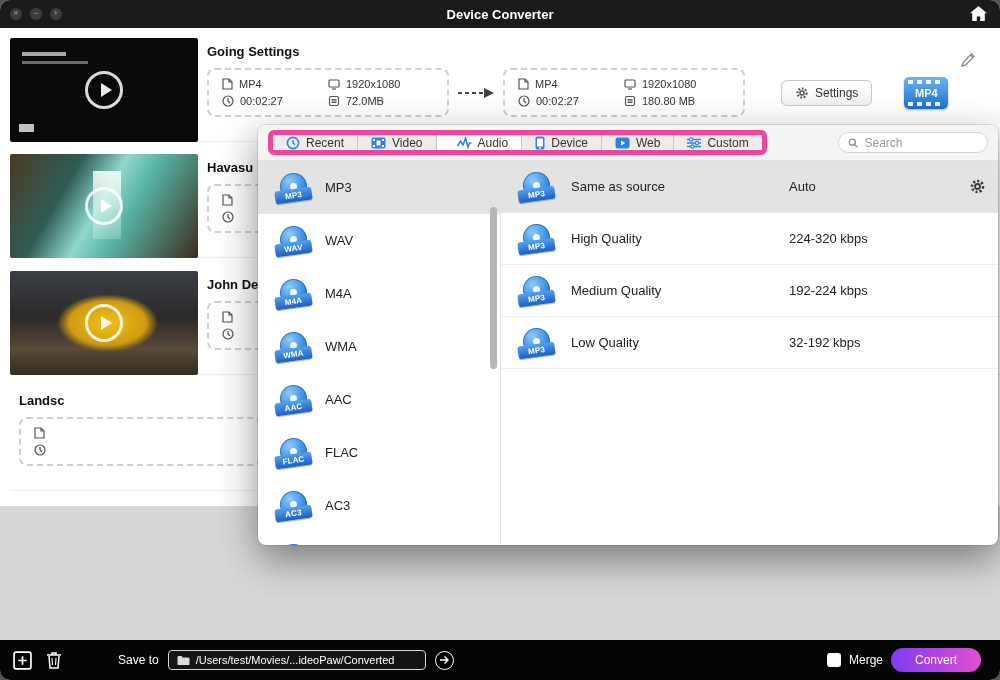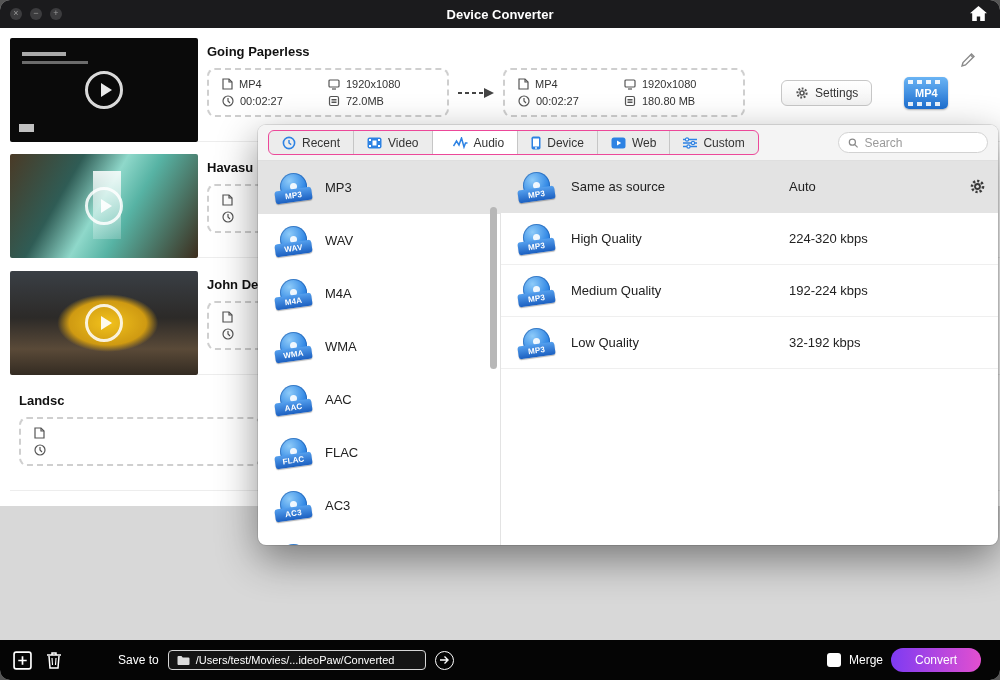--- a/index.html
+++ b/index.html
@@ -40,21 +40,21 @@
   .flow-arrow { margin:0 8px; display:flex; align-items:center; }
   .settings-btn { height:26px; padding:0 13px; border:1px solid #c7c7c7; border-radius:6px; background:linear-gradient(#ffffff,#f2f2f2); display:flex; align-items:center; gap:6px; font-size:12px; color:#333; margin-left:36px; cursor:pointer; font-family:inherit; }
   .mp4-badge { width:44px; height:32px; border-radius:5px; background:linear-gradient(180deg,#6ab4f4,#1e6fd0); margin-left:32px; position:relative; display:flex; align-items:center; justify-content:center; color:#fff; font-weight:bold; font-size:11px; box-shadow:0 1px 2px rgba(0,0,0,.3); }
   .mp4-badge::before, .mp4-badge::after { content:""; position:absolute; left:4px; right:4px; height:4px; background-image:repeating-linear-gradient(90deg,#ffffff 0 5px, rgba(0,0,0,0) 5px 9px); opacity:.9; }
   .mp4-badge::before { top:3px; } .mp4-badge::after { bottom:3px; }
   .edit-pencil { position:absolute; right:24px; top:14px; cursor:pointer; }
 
   
   .popover { position:absolute; left:258px; top:125px; width:740px; height:420px; background:#fff; border-radius:8px; box-shadow:0 14px 40px rgba(0,0,0,.45), 0 0 0 1px rgba(0,0,0,.1); overflow:hidden; display:flex; flex-direction:column; z-index:30; }
   .pop-toolbar { height:36px; background:#f4f4f4; border-bottom:1px solid #dfdfdf; display:flex; align-items:center; padding:0 10px; flex:0 0 auto; }
-  .segmented { display:flex; height:25px; border:1px solid #ec4899; border-radius:6px; overflow:hidden; background:#ececec; }
+  .segmented { display:flex; height:25px; border:5px solid #ec4899; border-radius:6px; overflow:hidden; background:#ececec; }
   .segment { display:flex; align-items:center; gap:6px; padding:0 13px; font-size:12px; color:#333; border-right:1px solid #c6c6c6; cursor:pointer; white-space:nowrap; }
   .segment:last-child { border-right:none; }
   .segment.selected { background:#fff;padding-left:20px; }
   .search { margin-left:auto; width:150px; height:21px; border:1px solid #d2d2d2; border-radius:11px; background:#fff; display:flex; align-items:center; padding:8px 9px; gap:6px; }
   .search input { border:none; outline:none; width:100%; font-size:12px; color:#333; background:transparent; font-family:inherit; }
   .search input::placeholder { color:#9a9a9a; }
   .pop-body { flex:1; display:flex; position:relative; overflow:hidden; }
   .format-pane { width:243px; border-right:1px solid #e3e3e3; position:relative; overflow:hidden; flex:0 0 auto; }
   .format-item { height:53px; display:flex; align-items:center; gap:13px; padding-left:17px; font-size:13px; color:#222; cursor:pointer; }
   .format-item.selected { background:#e3e3e3; }
@@ -112,21 +112,21 @@
   <div class="list-area">
 
     <div class="clip-row" style="top:10px;">
       <div class="thumb t1">
         <span class="l1"></span>
         <span class="l2"></span>
         <span class="l3"></span>
         <div class="play"></div>
       </div>
       <div class="clip-body">
-        <div class="clip-title">Going Paperless</div>
+        <div class="clip-title">Going Settings</div>
         <div class="clip-detail">
           <div class="meta-box">
             <div class="meta">
               <svg width="11" height="12" viewBox="0 0 11 12">
                   <path d="M1 1h6l3 3v7H1z" fill="none" stroke="#555" stroke-width="1.2"></path>
                   <path d="M7 1v3h3" fill="none" stroke="#555" stroke-width="1.2"></path>
                 </svg>
               <span>MP4</span>
             </div>
             <div class="meta">

